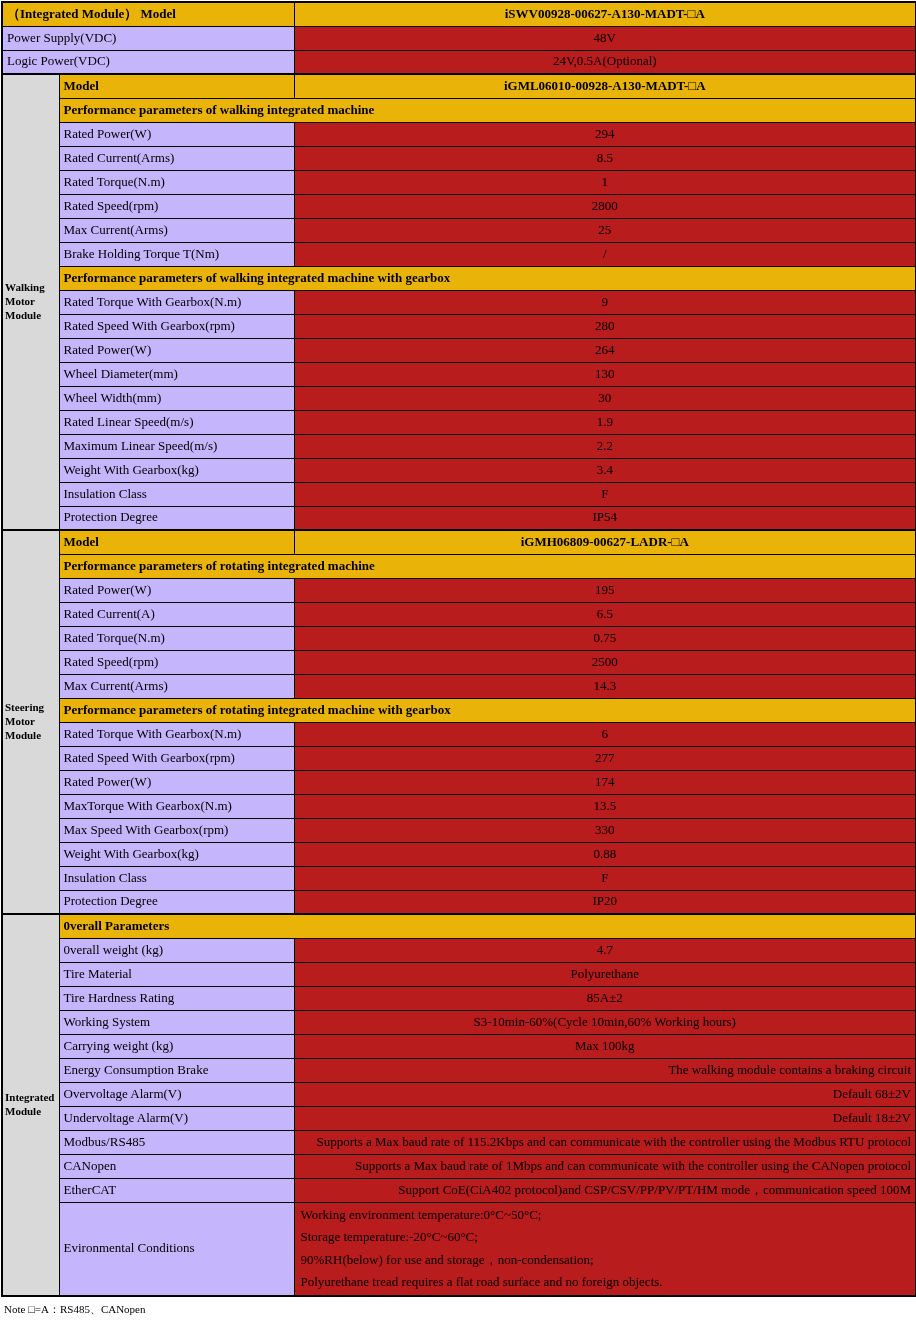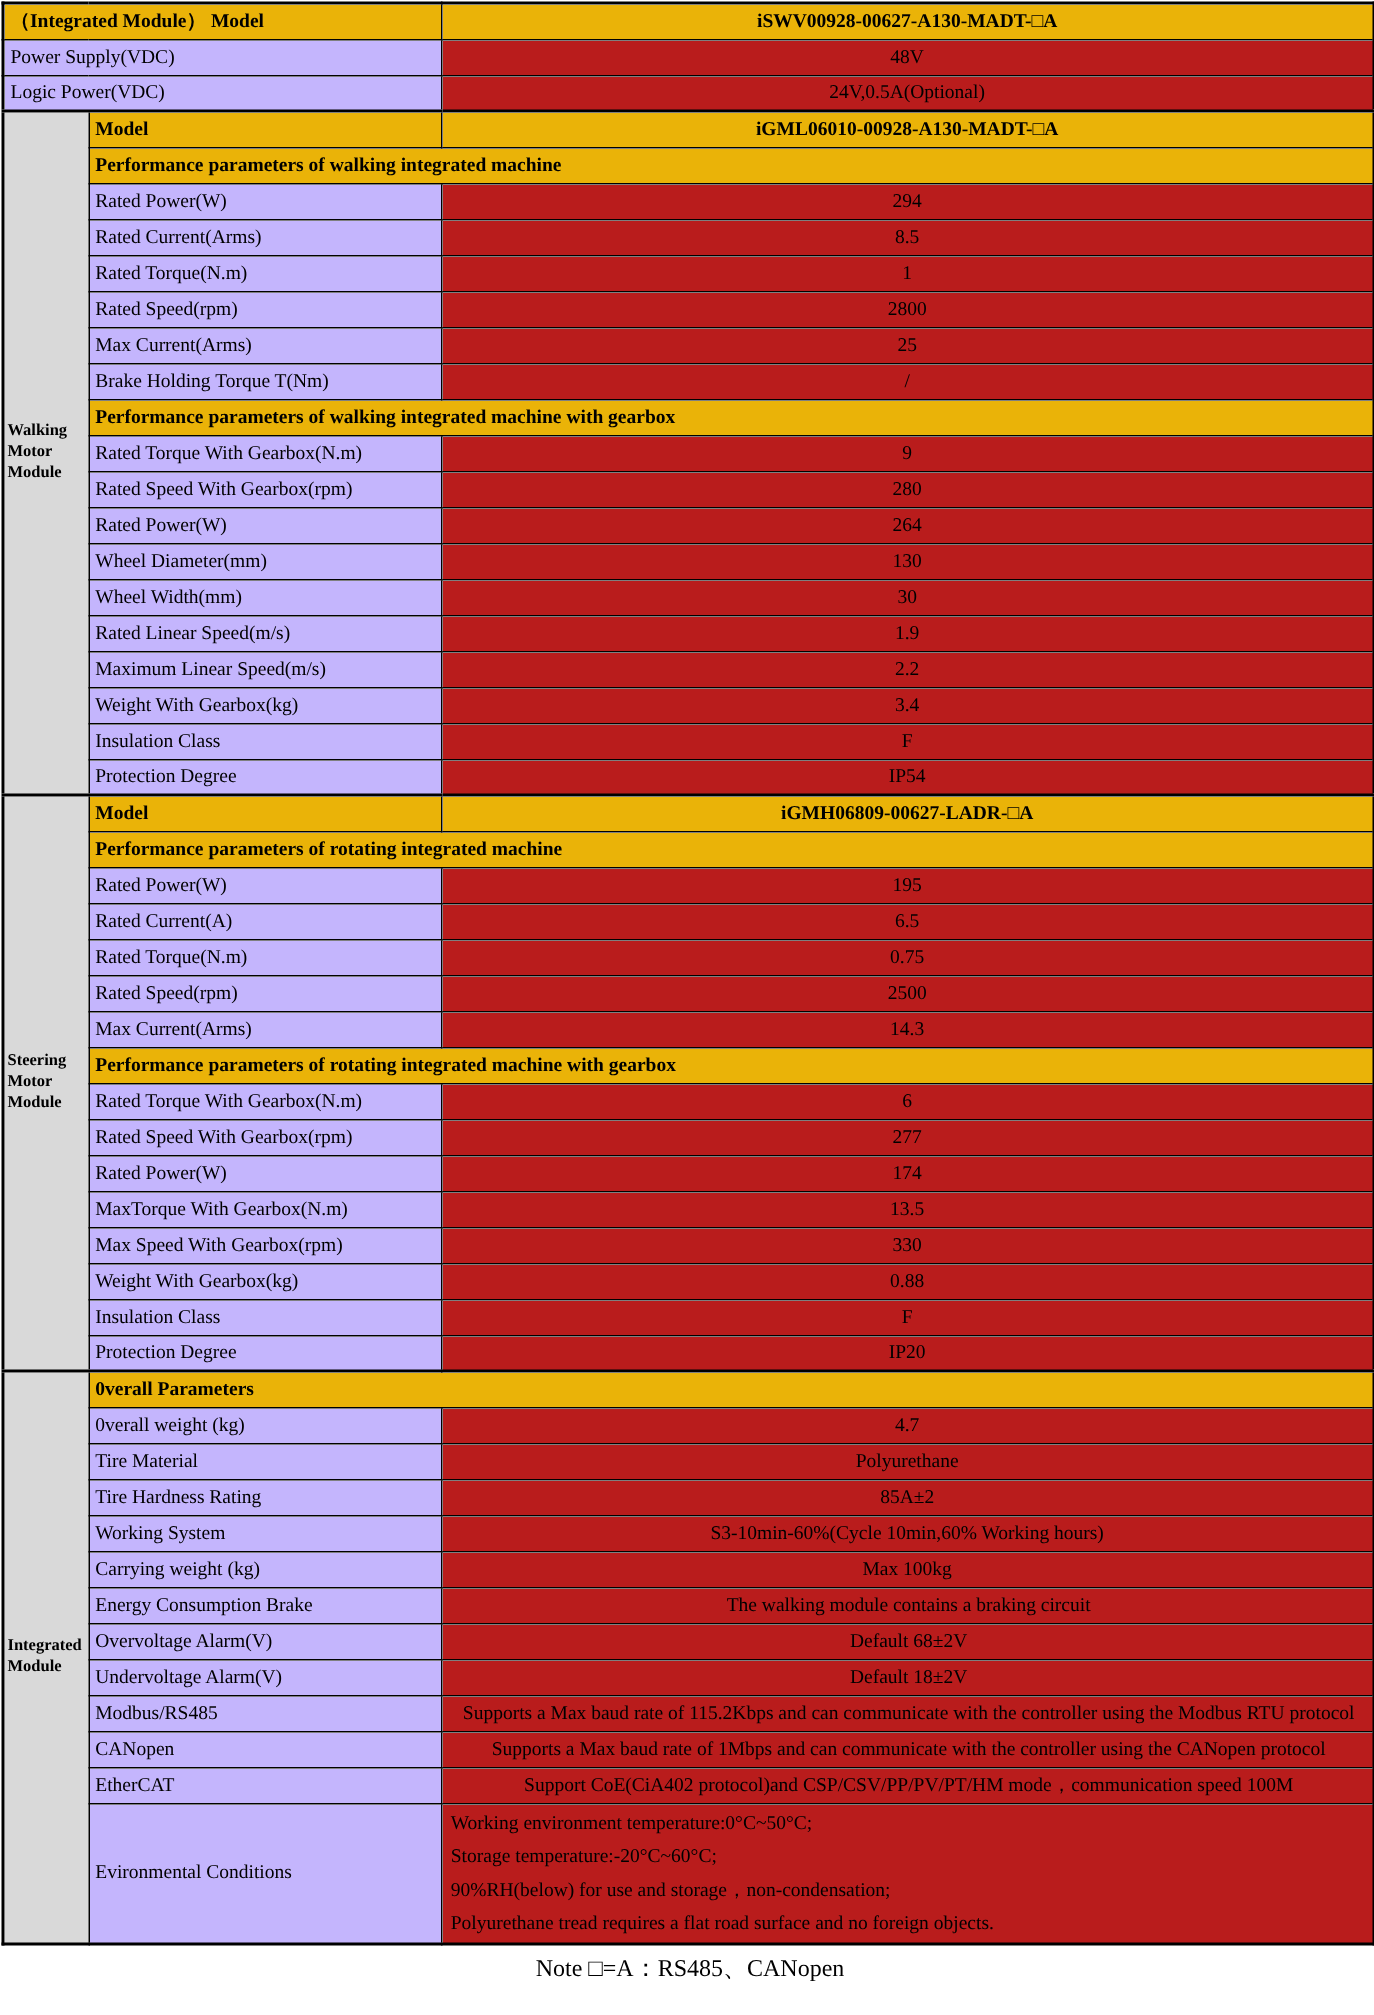--- a/index.html
+++ b/index.html
@@ -25,38 +25,38 @@
   td {
     border: 1px solid #000;
     font-size: 13px;
     line-height: 1.15;
     padding: 1px 4px;
     overflow: hidden;
     vertical-align: middle;
   }
   td.label  { background: #c4b5fd; text-align: left; }
   td.value  { background: #b91c1c; text-align: center; }
-  td.value.left { text-align: center; padding-left: 6px; }
+  td.value.left { text-align: right; padding-left: 6px; }
   td.hdr, td.model-cell, td.subheader {
     background: #eab308; font-weight: bold;
   }
   td.subheader { text-align: left; }
   td.group {
     background: #d9d9d9;
     font-weight: bold;
     font-size: 11px;
     padding: 0 2px;
     line-height: 1.25;
     text-align: left;
     vertical-align: middle;
   }
   tr.section-start td { border-top: 2px solid #000; }
   td.env-value { text-align: left; padding-left: 6px; }
   .env-line { line-height: 1.72; white-space: nowrap; }
-  .notes { margin: 4px 0 0 4px; font-size: 16px; text-align: center; }
+  .notes { margin: 4px 0 0 4px; font-size: 11px; }
   .note-line { line-height: 1.5; }
   .note-line.indent { margin-left: 58px; }
 </style>
 </head>
 <body>
 
 <table class="spec">
   <colgroup>
     <col class="c-group">
     <col class="c-label">

